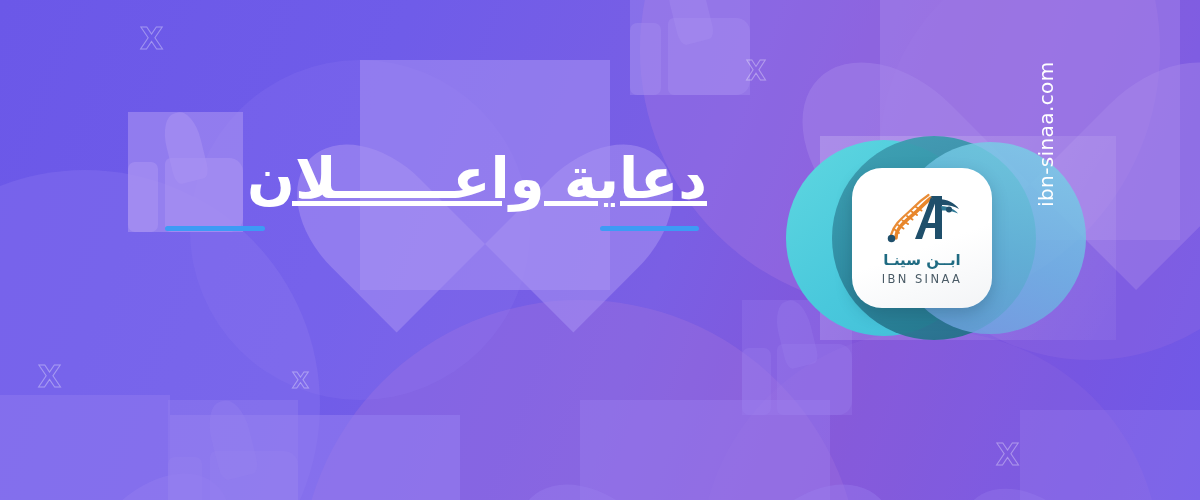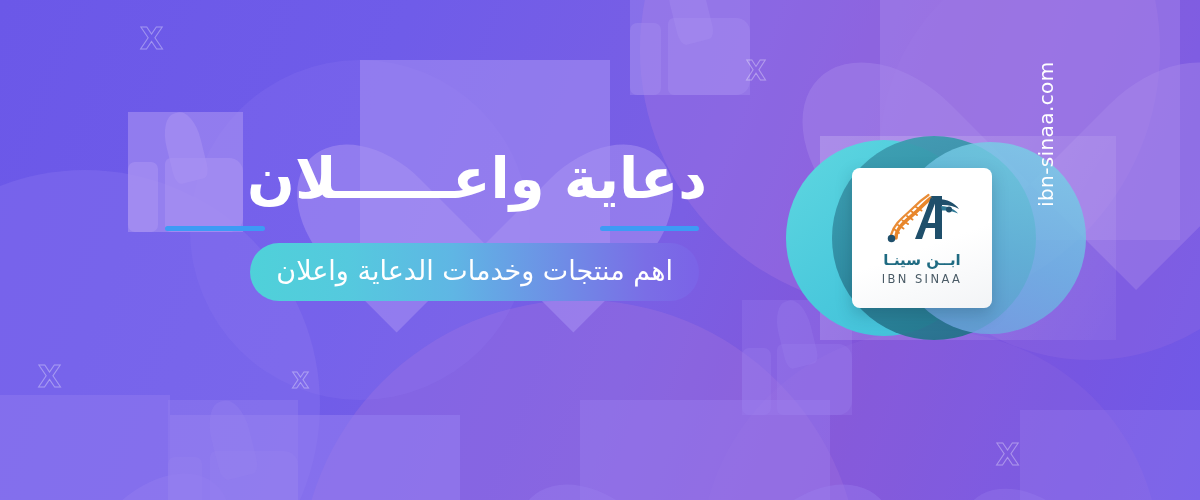--- a/index.html
+++ b/index.html
@@ -93,20 +93,21 @@
   }
   .headline {
     margin: 0;
     font-size: 56px;
     font-weight: 800;
     color: #ffffff;
     letter-spacing: 0px;
     line-height: 1.05;
     padding-right: 5px;
     white-space: nowrap;
+    text-decoration: underline;
   }
   .rules {
     position: relative;
     height: 16px;
     margin-top: 12px;
   }
   .rule {
     position: absolute;
     top: 5px;
     height: 5px;
@@ -166,21 +167,21 @@
     opacity: 0.82;
   }
 
   .logo-tile {
     position: absolute;
     left: 66px;
     top: 32px;
     width: 140px;
     height: 140px;
     background: linear-gradient(160deg, #ffffff 0%, #ffffff 55%, #f2f4f6 100%);
-    border-radius: 8px;
+    border-radius: 30px;
     box-shadow: 0 6px 16px rgba(20,50,70,0.25);
     display: flex;
     flex-direction: column;
     align-items: center;
     justify-content: center;
     gap: 2px;
   }
   .logo-mark { width: 86px; height: 56px; display: block; }
   .logo-ar {
     color: #1f6b82;
@@ -262,21 +263,20 @@
     <div class="xmark" style="left:292px; top:370px; font-size:22px;">X</div>
     <div class="xmark" style="left:996px; top:440px; font-size:30px;">X</div>
   </div>
 
   <div class="text-block">
     <h1 class="headline">دعاية واعــــــلان</h1>
     <div class="rules">
       <div class="rule right"></div>
       <div class="rule left"></div>
     </div>
-    <div class="pill">اهم منتجات وخدمات الدعاية واعلان</div>
   </div>
 
   <div class="logo-panel">
     <div class="panel-wash"></div>
     <div class="disc cyan-left"></div>
     <div class="disc teal-mid"></div>
     <div class="disc blue-right"></div>
 
     <div class="logo-tile">
       <svg class="logo-mark" viewBox="0 0 172 112">

